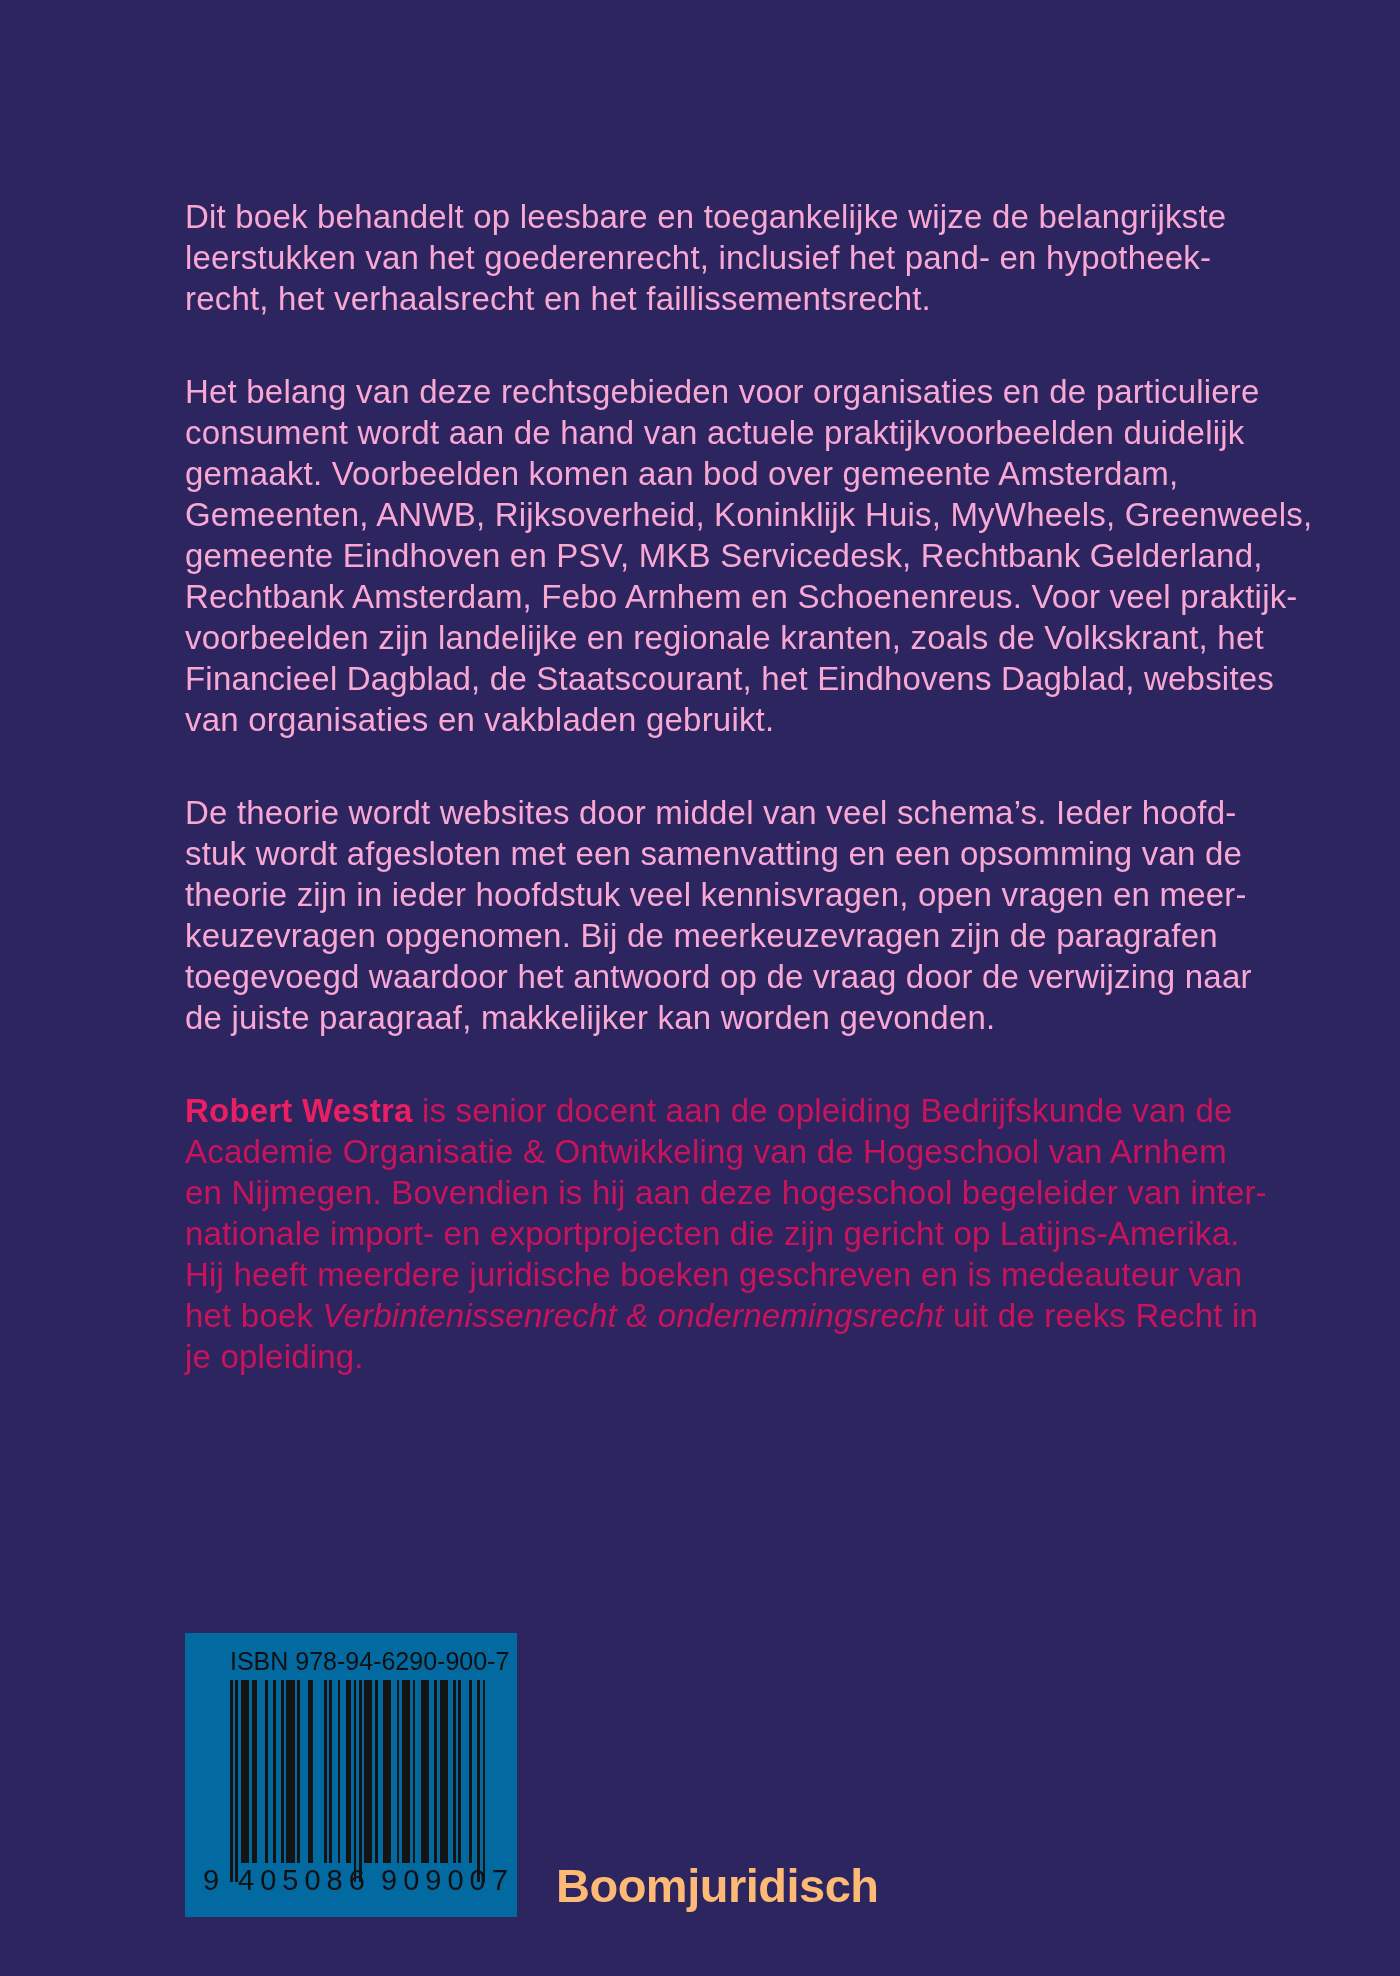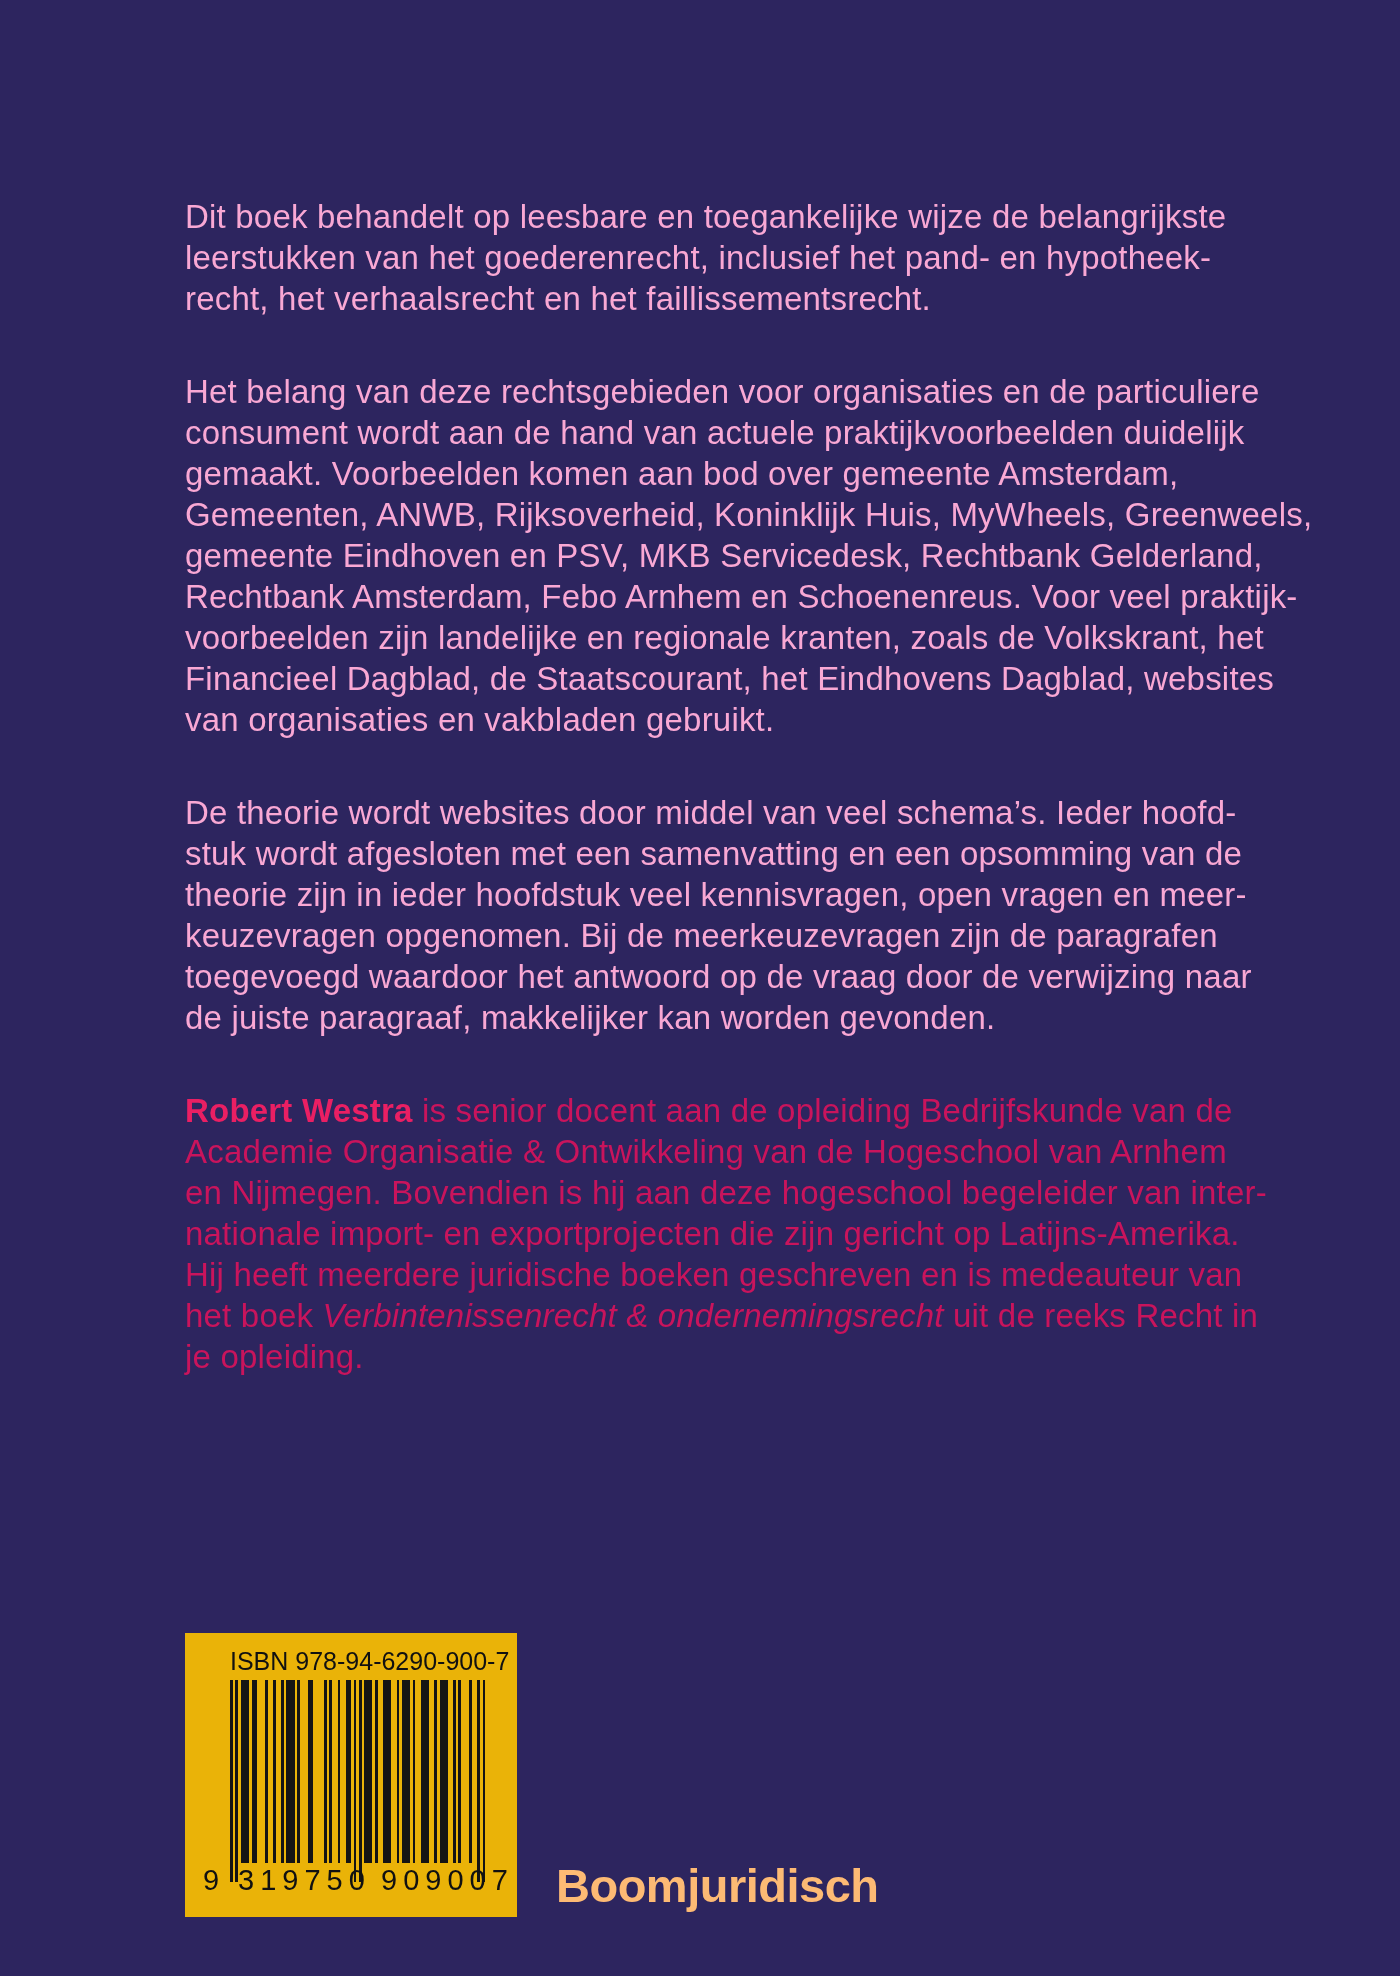--- a/index.html
+++ b/index.html
@@ -29,21 +29,21 @@
   .para-white .line{color:#f9a8d4;}
   .para-pink .line{color:#c9145c;}
   .seg-bold{font-weight:bold;color:#ea1f63;}
   .seg-italic{font-style:italic;}
   .barcode-panel{
     position:absolute;
     left:185px;
     top:1633px;
     width:332px;
     height:284px;
-    background:#eab308;
+    background:#0369a1;
   }
   .isbn-label{
     position:absolute;
     top:14px;
     left:45px;
     width:258px;
     text-align:center;
     font-size:25px;
     color:#111;
     white-space:nowrap;
@@ -123,18 +123,18 @@
       <div class="line"><span>het boek </span><span class="seg-italic">Verbintenissenrecht &amp; ondernemingsrecht</span><span> uit de reeks Recht in</span></div>
       <div class="line">je opleiding.</div>
     </div>
 </div>
 
 <div class="barcode-panel">
   <div class="isbn-label">ISBN 978-94-6290-900-7</div>
   <div class="bars"><span class="mod on guard"></span><span class="mod guard"></span><span class="mod on guard"></span><span class="mod"></span><span class="mod on"></span><span class="mod on"></span><span class="mod on"></span><span class="mod"></span><span class="mod on"></span><span class="mod on"></span><span class="mod"></span><span class="mod"></span><span class="mod"></span><span class="mod on"></span><span class="mod"></span><span class="mod"></span><span class="mod on"></span><span class="mod"></span><span class="mod"></span><span class="mod on"></span><span class="mod"></span><span class="mod on"></span><span class="mod on"></span><span class="mod on"></span><span class="mod"></span><span class="mod on"></span><span class="mod"></span><span class="mod"></span><span class="mod"></span><span class="mod on"></span><span class="mod on"></span><span class="mod"></span><span class="mod"></span><span class="mod"></span><span class="mod"></span><span class="mod on"></span><span class="mod"></span><span class="mod on"></span><span class="mod"></span><span class="mod"></span><span class="mod on"></span><span class="mod"></span><span class="mod"></span><span class="mod on"></span><span class="mod on"></span><span class="mod guard"></span><span class="mod on guard"></span><span class="mod guard"></span><span class="mod on guard"></span><span class="mod guard"></span><span class="mod on"></span><span class="mod on"></span><span class="mod on"></span><span class="mod"></span><span class="mod on"></span><span class="mod"></span><span class="mod"></span><span class="mod on"></span><span class="mod on"></span><span class="mod on"></span><span class="mod"></span><span class="mod"></span><span class="mod on"></span><span class="mod"></span><span class="mod on"></span><span class="mod on"></span><span class="mod on"></span><span class="mod"></span><span class="mod on"></span><span class="mod"></span><span class="mod"></span><span class="mod on"></span><span class="mod on"></span><span class="mod on"></span><span class="mod"></span><span class="mod"></span><span class="mod on"></span><span class="mod"></span><span class="mod on"></span><span class="mod on"></span><span class="mod on"></span><span class="mod"></span><span class="mod"></span><span class="mod on"></span><span class="mod"></span><span class="mod on"></span><span class="mod"></span><span class="mod"></span><span class="mod"></span><span class="mod on"></span><span class="mod"></span><span class="mod"></span><span class="mod on guard"></span><span class="mod guard"></span><span class="mod on guard"></span></div>
   <div class="barcode-digits">
     <span class="digit-lead">9</span>
-    <span class="digits-left">319750</span>
+    <span class="digits-left">405086</span>
     <span class="digits-right">909007</span>
   </div>
 </div>
 
 <div class="publisher-logo">Boomjuridisch</div>
 
 </body></html>

